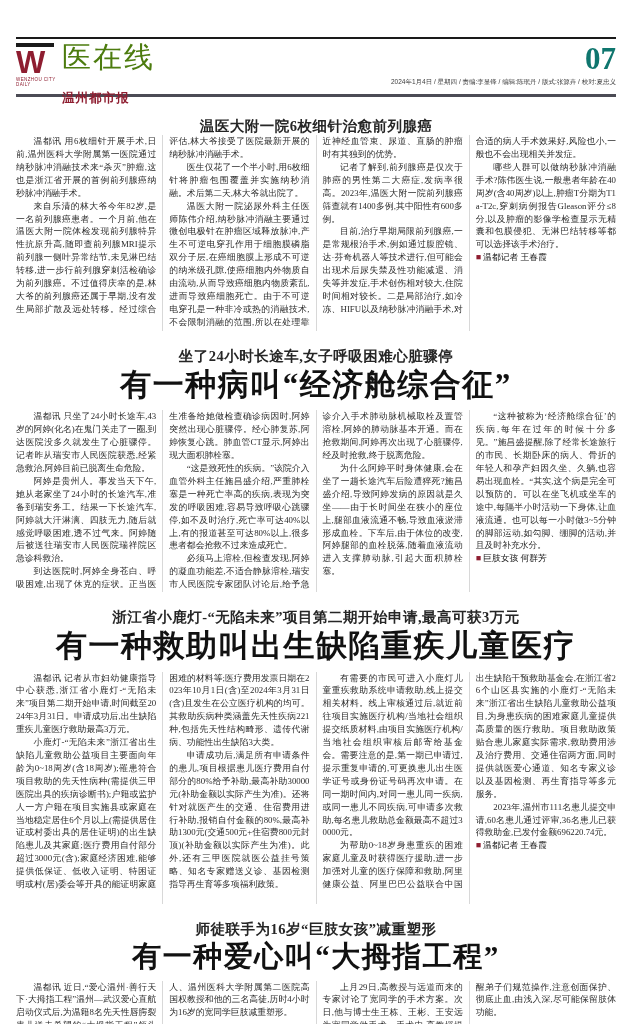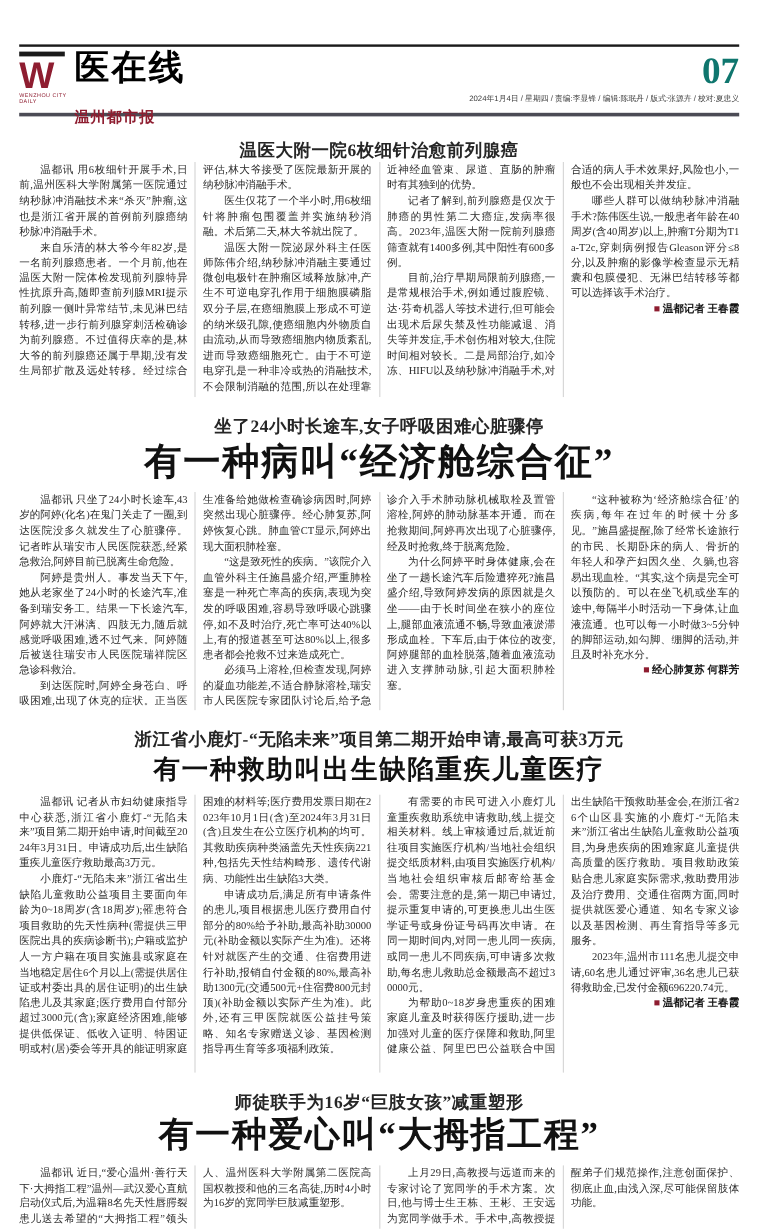--- a/index.html
+++ b/index.html
@@ -7,41 +7,41 @@
   .page{padding:0 16px;font-family:"Liberation Serif","DejaVu Serif",serif;}
 
   
   .mh-toprule{border-top:2px solid #1a1a1a;margin-top:37px;}
   .mh-row{display:flex;align-items:flex-start;padding-top:4px;height:48px;}
   .logo{width:46px;position:relative;line-height:1;}
   .logo-bar{width:38px;height:4px;background:#1a1a1a;margin-bottom:1px;}
   .logo-w{font-family:"Liberation Sans","DejaVu Sans",sans-serif;font-weight:900;font-size:31px;color:#8e1d30;line-height:0.95;}
   .logo-sub{font-family:"Liberation Sans","DejaVu Sans",sans-serif;font-size:4.5px;color:#8e1d30;letter-spacing:0.4px;margin-top:1px;width:40px;}
   .mh-left{flex:1;}
-  .section-title{font-family:"Liberation Sans","DejaVu Sans",sans-serif;font-weight:700;font-size:29px;color:#000000;line-height:1;letter-spacing:2px;}
+  .section-title{font-family:"Liberation Sans","DejaVu Sans",sans-serif;font-weight:400;font-size:29px;color:#4d7c0f;line-height:1;letter-spacing:2px;}
   .paper-name{font-family:"Liberation Sans","DejaVu Sans",sans-serif;font-weight:900;font-size:12.5px;color:#8e1d30;margin-top:18px;letter-spacing:1px;}
   .mh-right{text-align:right;}
   .page-number{font-weight:700;font-size:31px;color:#0f766e;line-height:1;}
   .credits{font-family:"Liberation Sans","DejaVu Sans",sans-serif;font-size:6.5px;color:#3c3c3c;margin-top:4px;white-space:nowrap;}
   .mh-botrule{border-top:3px solid #4b4b55;margin-top:3px;}
 
   
   .story{margin-top:20px;}
   .story+.story{margin-top:16px;}
   .kicker{text-align:center;font-family:Liberation Serif, serif;font-size:14.5px;font-weight:600;color:#262626;letter-spacing:0.5px;line-height:1.25;}
   .headline{text-align:center;font-weight:700;color:#111;margin:3px 0 8px;letter-spacing:1.5px;line-height:1.1;}
   .h-lg{font-size:31px;}
   .h-md{font-size:29px;}
-  .h-sm{font-size:22px;}
+  .h-sm{font-size:31px;}
 
   .cols{column-count:4;column-gap:13px;column-rule:1px solid #d8d8d8;column-fill:auto;
         text-align:justify;font-size:8.8px;line-height:12.9px;color:#2b2b2b;
         word-break:break-all;overflow:hidden;}
   .cols p{margin:0;text-indent:2em;}
-  .byline{text-align:right;text-indent:0 !important;margin-top:3px;font-weight:700;color:#151515;}
+  .byline{text-align:left;text-indent:0 !important;margin-top:3px;font-weight:400;color:#151515;}
   .byline .mark{color:#8e1d30;font-style:normal;margin-right:2px;}
 
   .b-a1{height:196px;}
   .b-a2{height:182px;}
   .b-a3{height:232px;}
   .b-a4{height:58px;}
 </style>
 </head>
 <body>
 
@@ -85,21 +85,21 @@
     <div class="kicker">坐了24小时长途车,女子呼吸困难心脏骤停</div>
     <h1 class="headline h-lg">有一种病叫“经济舱综合征”</h1>
     <div class="cols b-a2">
       <p>温都讯 只坐了24小时长途车,43岁的阿婷(化名)在鬼门关走了一圈,到达医院没多久就发生了心脏骤停。记者昨从瑞安市人民医院获悉,经紧急救治,阿婷目前已脱离生命危险。</p>
       <p>阿婷是贵州人。事发当天下午,她从老家坐了24小时的长途汽车,准备到瑞安务工。结果一下长途汽车,阿婷就大汗淋漓、四肢无力,随后就感觉呼吸困难,透不过气来。阿婷随后被送往瑞安市人民医院瑞祥院区急诊科救治。</p>
       <p>到达医院时,阿婷全身苍白、呼吸困难,出现了休克的症状。正当医生准备给她做检查确诊病因时,阿婷突然出现心脏骤停。经心肺复苏,阿婷恢复心跳。肺血管CT显示,阿婷出现大面积肺栓塞。</p>
       <p>“这是致死性的疾病。”该院介入血管外科主任施昌盛介绍,严重肺栓塞是一种死亡率高的疾病,表现为突发的呼吸困难,容易导致呼吸心跳骤停,如不及时治疗,死亡率可达40%以上,有的报道甚至可达80%以上,很多患者都会抢救不过来造成死亡。</p>
       <p>必须马上溶栓,但检查发现,阿婷的凝血功能差,不适合静脉溶栓,瑞安市人民医院专家团队讨论后,给予急诊介入手术肺动脉机械取栓及置管溶栓,阿婷的肺动脉基本开通。而在抢救期间,阿婷再次出现了心脏骤停,经及时抢救,终于脱离危险。</p>
       <p>为什么阿婷平时身体健康,会在坐了一趟长途汽车后险遭猝死?施昌盛介绍,导致阿婷发病的原因就是久坐——由于长时间坐在狭小的座位上,腿部血液流通不畅,导致血液淤滞形成血栓。下车后,由于体位的改变,阿婷腿部的血栓脱落,随着血液流动进入支撑肺动脉,引起大面积肺栓塞。</p>
       <p>“这种被称为‘经济舱综合征’的疾病,每年在过年的时候十分多见。”施昌盛提醒,除了经常长途旅行的市民、长期卧床的病人、骨折的年轻人和孕产妇因久坐、久躺,也容易出现血栓。“其实,这个病是完全可以预防的。可以在坐飞机或坐车的途中,每隔半小时活动一下身体,让血液流通。也可以每一小时做3~5分钟的脚部运动,如勾脚、绷脚的活动,并且及时补充水分。</p>
-      <p class="byline"><span class="mark">■</span><span>经心肺复苏 何群芳</span></p>
+      <p class="byline"><span class="mark">■</span><span>巨肢女孩 何群芳</span></p>
     </div>
   </article>
 
   <article class="story">
     <div class="kicker">浙江省小鹿灯-“无陷未来”项目第二期开始申请,最高可获3万元</div>
     <h1 class="headline h-sm">有一种救助叫出生缺陷重疾儿童医疗</h1>
     <div class="cols b-a3">
       <p>温都讯 记者从市妇幼健康指导中心获悉,浙江省小鹿灯-“无陷未来”项目第二期开始申请,时间截至2024年3月31日。申请成功后,出生缺陷重疾儿童医疗救助最高3万元。</p>
       <p>小鹿灯-“无陷未来”浙江省出生缺陷儿童救助公益项目主要面向年龄为0~18周岁(含18周岁);罹患符合项目救助的先天性病种(需提供三甲医院出具的疾病诊断书);户籍或监护人一方户籍在项目实施县或家庭在当地稳定居住6个月以上(需提供居住证或村委出具的居住证明)的出生缺陷患儿及其家庭;医疗费用自付部分超过3000元(含);家庭经济困难,能够提供低保证、低收入证明、特困证明或村(居)委会等开具的能证明家庭困难的材料等;医疗费用发票日期在2023年10月1日(含)至2024年3月31日(含)且发生在公立医疗机构的均可。其救助疾病种类涵盖先天性疾病221种,包括先天性结构畸形、遗传代谢病、功能性出生缺陷3大类。</p>
       <p>申请成功后,满足所有申请条件的患儿,项目根据患儿医疗费用自付部分的80%给予补助,最高补助30000元(补助金额以实际产生为准)。还将针对就医产生的交通、住宿费用进行补助,报销自付金额的80%,最高补助1300元(交通500元+住宿费800元封顶)(补助金额以实际产生为准)。此外,还有三甲医院就医公益挂号策略、知名专家赠送义诊、基因检测指导再生育等多项福利政策。</p>

